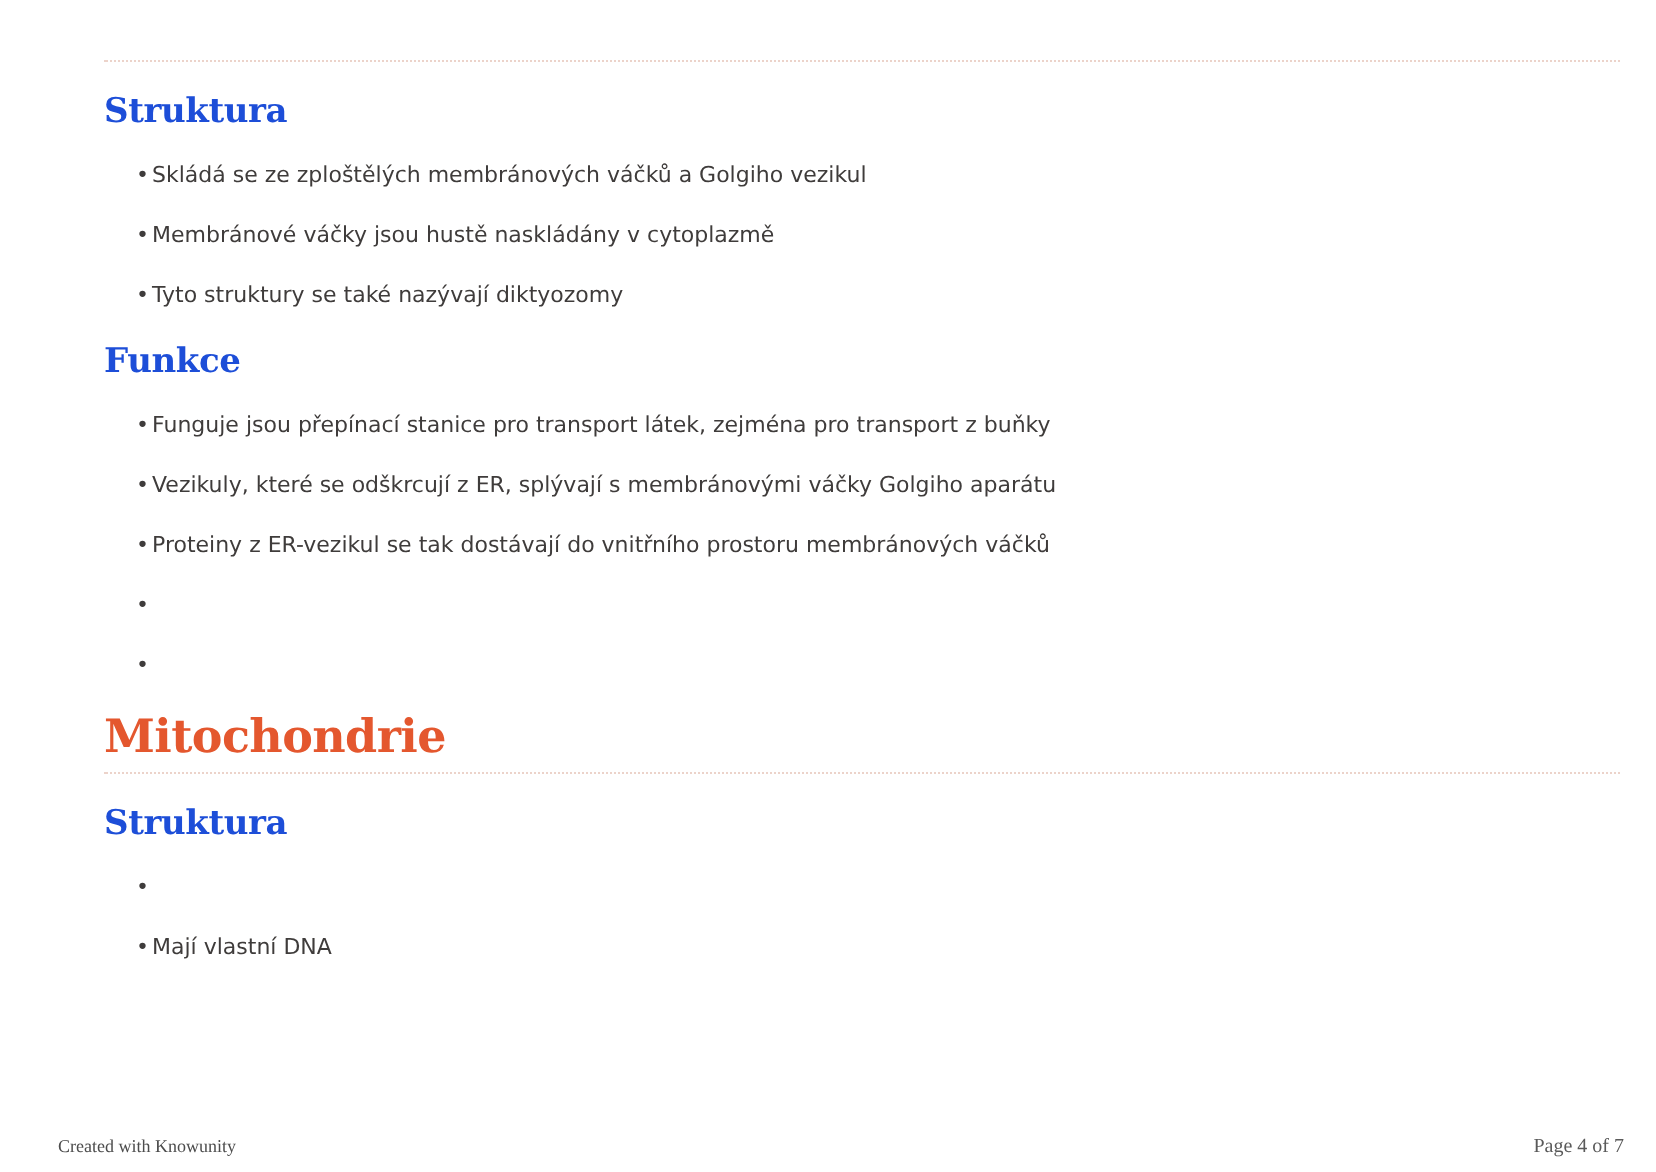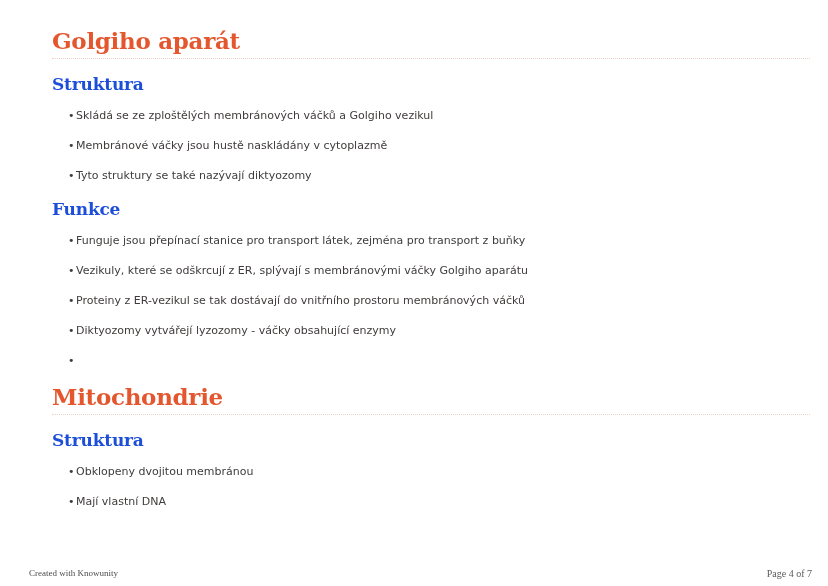--- a/index.html
+++ b/index.html
@@ -72,21 +72,20 @@
     font-size: 10px;
     color: #5a5a5a;
   }
 </style>
 </head>
 <body>
 
 <div class="page">
   <div class="content">
 
-    <h1 class="doc-title">Golgiho aparát</h1>
     <div class="divider"></div>
 
     <h2 class="sub-heading">Struktura</h2>
     <div class="bullets">
       <div class="bullet">
         <span class="dot">•</span>
         <span class="txt"><span>Skládá se ze zploštělých membránových váčků a Golgiho vezikul</span></span>
       </div>
       <div class="bullet">
         <span class="dot">•</span>
@@ -107,35 +106,33 @@
       <div class="bullet">
         <span class="dot">•</span>
         <span class="txt"><span>Vezikuly, které se odškrcují z ER, splývají s membránovými váčky Golgiho aparátu</span></span>
       </div>
       <div class="bullet">
         <span class="dot">•</span>
         <span class="txt"><span>Proteiny z ER-vezikul se tak dostávají do vnitřního prostoru membránových váčků</span></span>
       </div>
       <div class="bullet">
         <span class="dot">•</span>
-        <span class="txt"><span>Diktyozomy vytvářejí lyzozomy - váčky obsahující enzymy</span></span>
       </div>
       <div class="bullet">
         <span class="dot">•</span>
       </div>
     </div>
 
     <h1 class="doc-title second">Mitochondrie</h1>
     <div class="divider"></div>
 
     <h2 class="sub-heading">Struktura</h2>
     <div class="bullets">
       <div class="bullet">
         <span class="dot">•</span>
-        <span class="txt"><span>Obklopeny dvojitou membránou</span></span>
       </div>
       <div class="bullet">
         <span class="dot">•</span>
         <span class="txt"><span>Mají vlastní DNA</span></span>
       </div>
     </div>
 
   </div>
 
   <div class="footer-left">Created with Knowunity</div>

